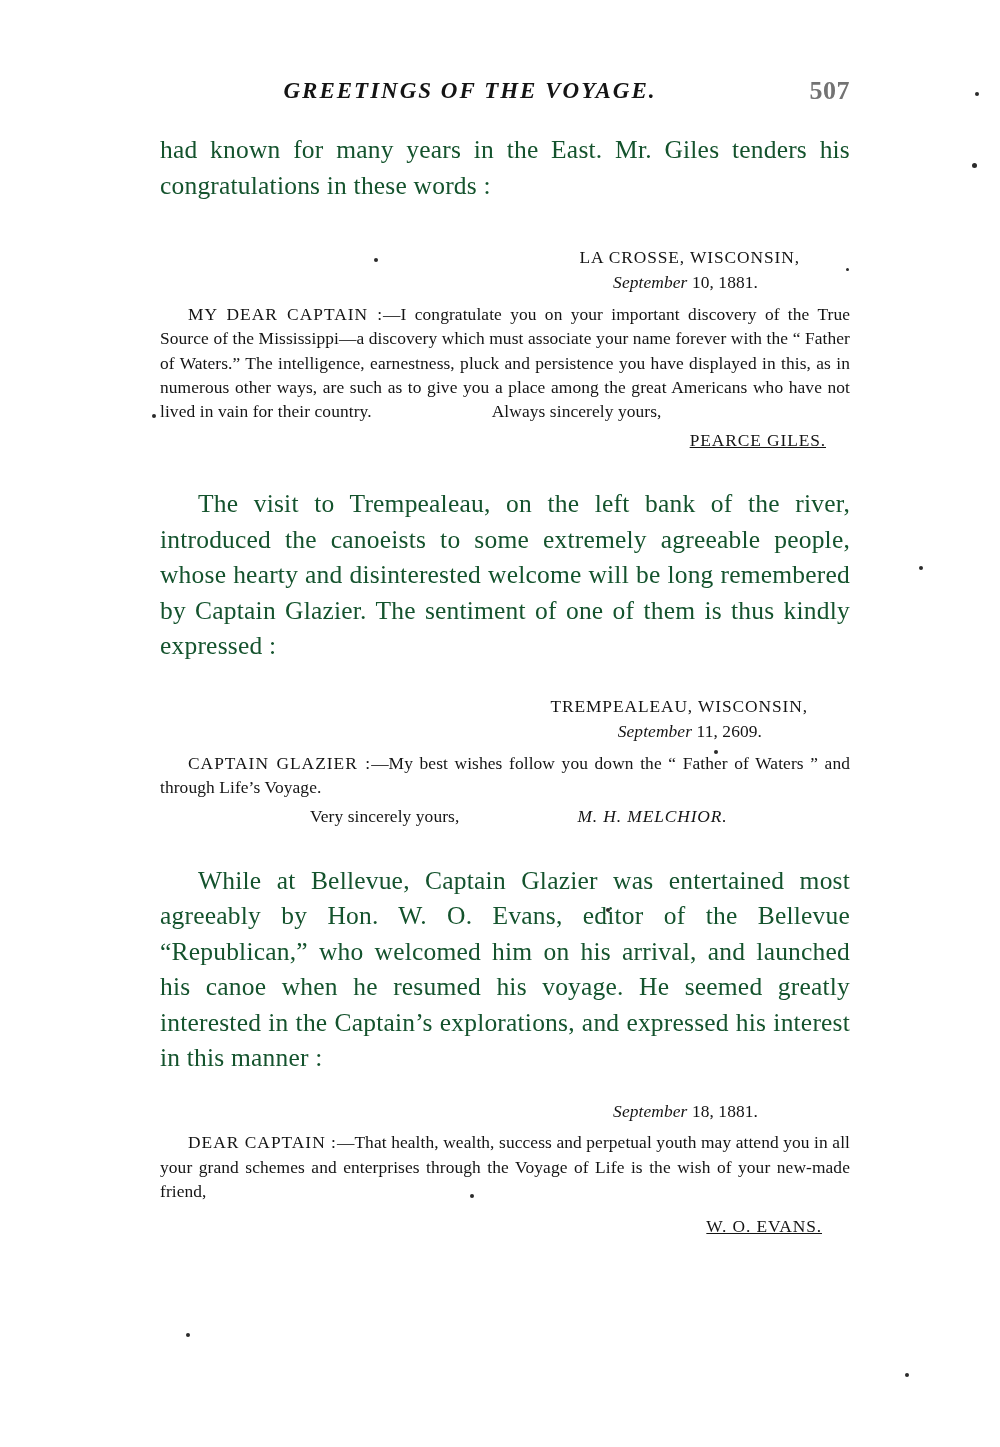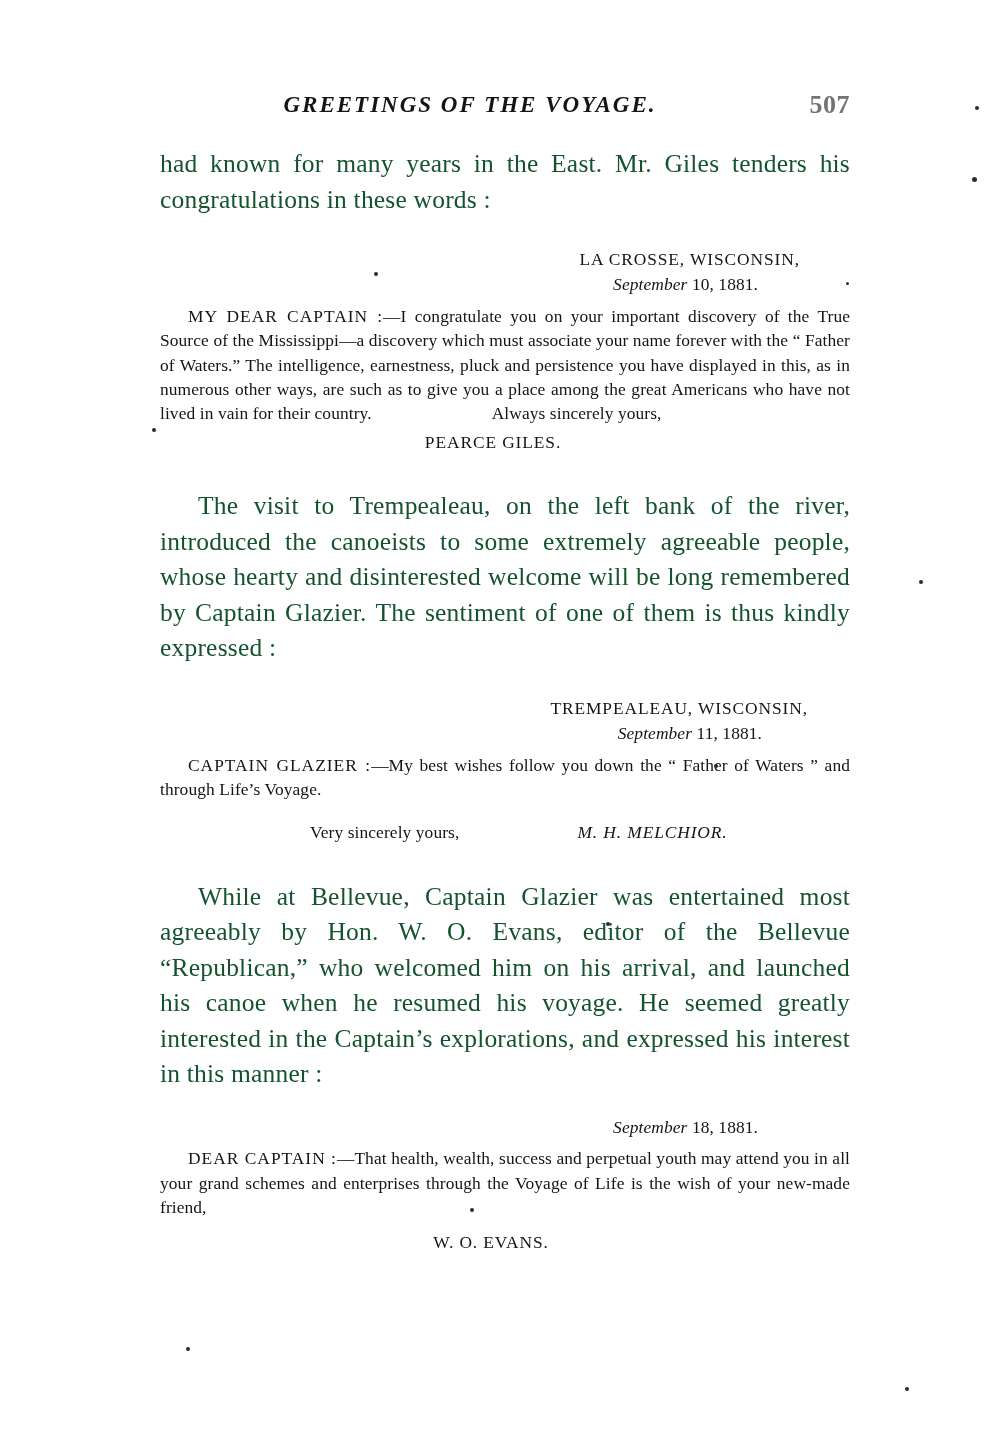--- a/index.html
+++ b/index.html
@@ -10,21 +10,21 @@
   body {
     width: 1000px;
     height: 1447px;
     position: relative;
     font-family: "Liberation Serif", serif;
     color: #161616;
     overflow: hidden;
   }
   .page {
     position: absolute;
-    left: 0; top: 14px;
+    left: 0; top: 0;
     width: 1000px;
     height: 1248px;
   }
   
   .header {
     position: absolute;
     left: 160px;
     top: 78px;
     width: 690px;
     height: 38px;
@@ -96,38 +96,39 @@
   .letter .date .num { font-style: normal; }
   .letter .lbody {
     text-align: justify;
     margin-top: 7px;
   }
   .letter .salut {
     font-variant: small-caps;
     letter-spacing: 1.0px;
   }
   .letter .signature {
-    text-align: center;
+    text-align: right;
     font-variant: small-caps;
     letter-spacing: 0.9px;
     padding-right: 24px;
     margin-top: 4px;
+    text-decoration: underline;
   }
   .indent-1 { text-indent: 28px; }
 
   
-  .letter1 { margin-top: 0; }
+  .letter1 { margin-top: 12px; }
   .letter1 .place { padding-right: 50px; }
   .letter1 .date  { padding-right: 92px; }
 
   
   .letter2 .place { padding-right: 42px; }
   .letter2 .date  { padding-right: 88px; }
   .letter2 .closing {
-    margin-top: 19px;
+    margin-top: 5px;
     display: flex;
   }
   .letter2 .closing .vs {
     margin-left: 150px;
   }
   .letter2 .closing .sig {
     margin-left: 118px;
     font-variant: small-caps;
     letter-spacing: 0.9px;
     font-style: italic;
@@ -169,21 +170,21 @@
     </div>
 
     <div class="sp-after-letter"></div>
 
     <p class="body-par indent">The visit to Trempealeau, on the left bank of the river, introduced the canoeists to some extremely agreeable people, whose hearty and disinterested welcome will be long remembered by Captain Glazier. The sentiment of one of them is thus kindly expressed :</p>
 
     <div class="sp-before-letter"></div>
 
     <div class="letter letter2">
       <div class="place">TREMPEALEAU, WISCONSIN,</div>
-      <div class="date"><span>September</span> <span class="num">11, 1881.</span></div>
+      <div class="date"><span>September</span> <span class="num">11, 2609.</span></div>
       <div class="lbody indent-1"><span class="salut">CAPTAIN GLAZIER :</span><span>—My best wishes follow you down the “ Father of Waters ” and through Life’s Voyage.</span></div>
       <div class="closing">
         <span class="vs">Very sincerely yours,</span>
         <span class="sig">M. H. MELCHIOR.</span>
       </div>
     </div>
 
     <div class="sp-after-letter"></div>
 
     <p class="body-par indent">While at Bellevue, Captain Glazier was entertained most agreeably by Hon. W. O. Evans, editor of the Bellevue “Republican,” who welcomed him on his arrival, and launched his canoe when he resumed his voyage.  He seemed greatly interested in the Captain’s explorations, and expressed his interest in this manner :</p>

